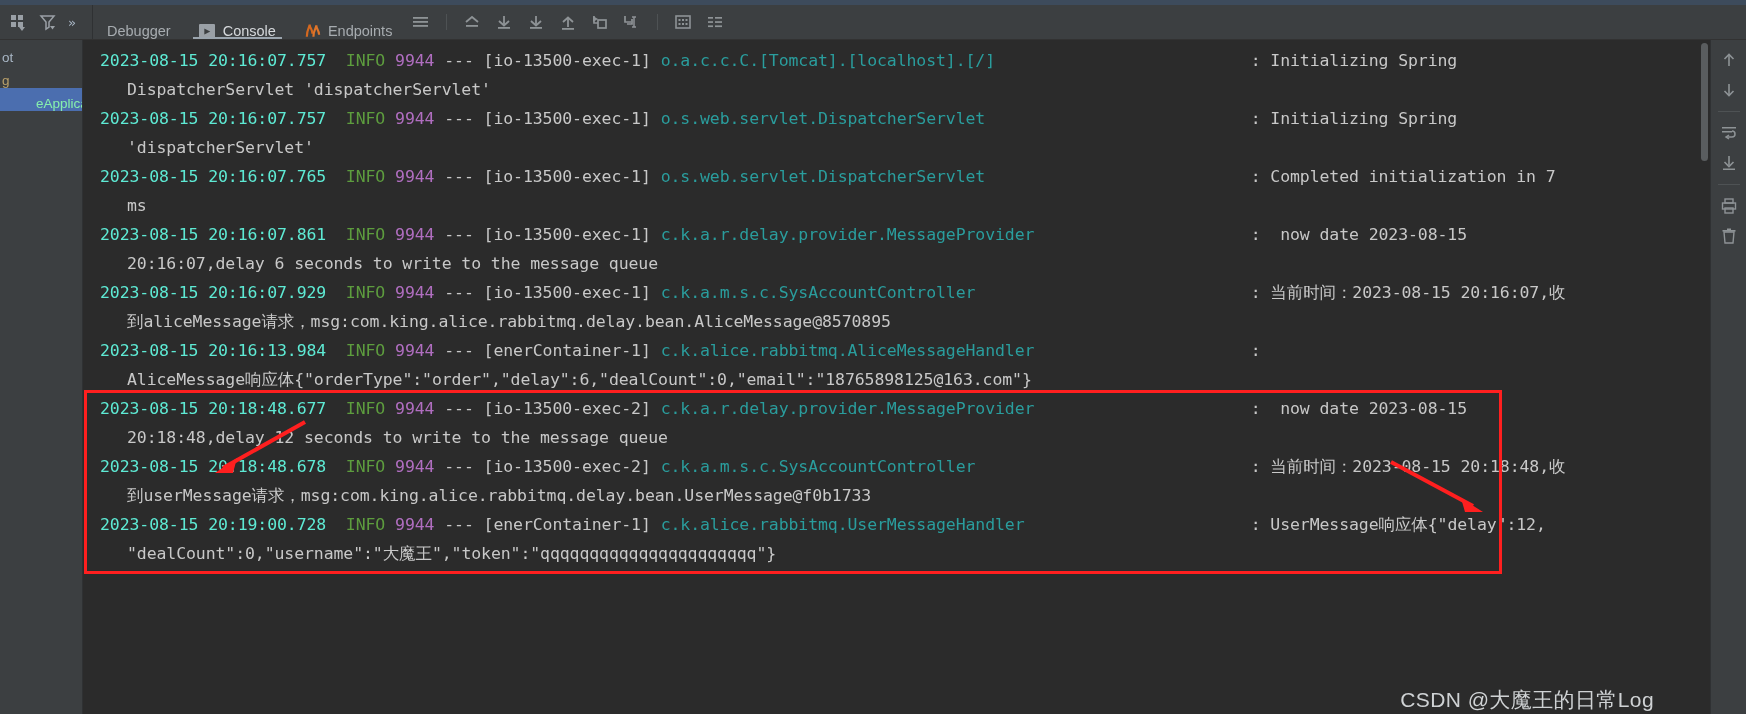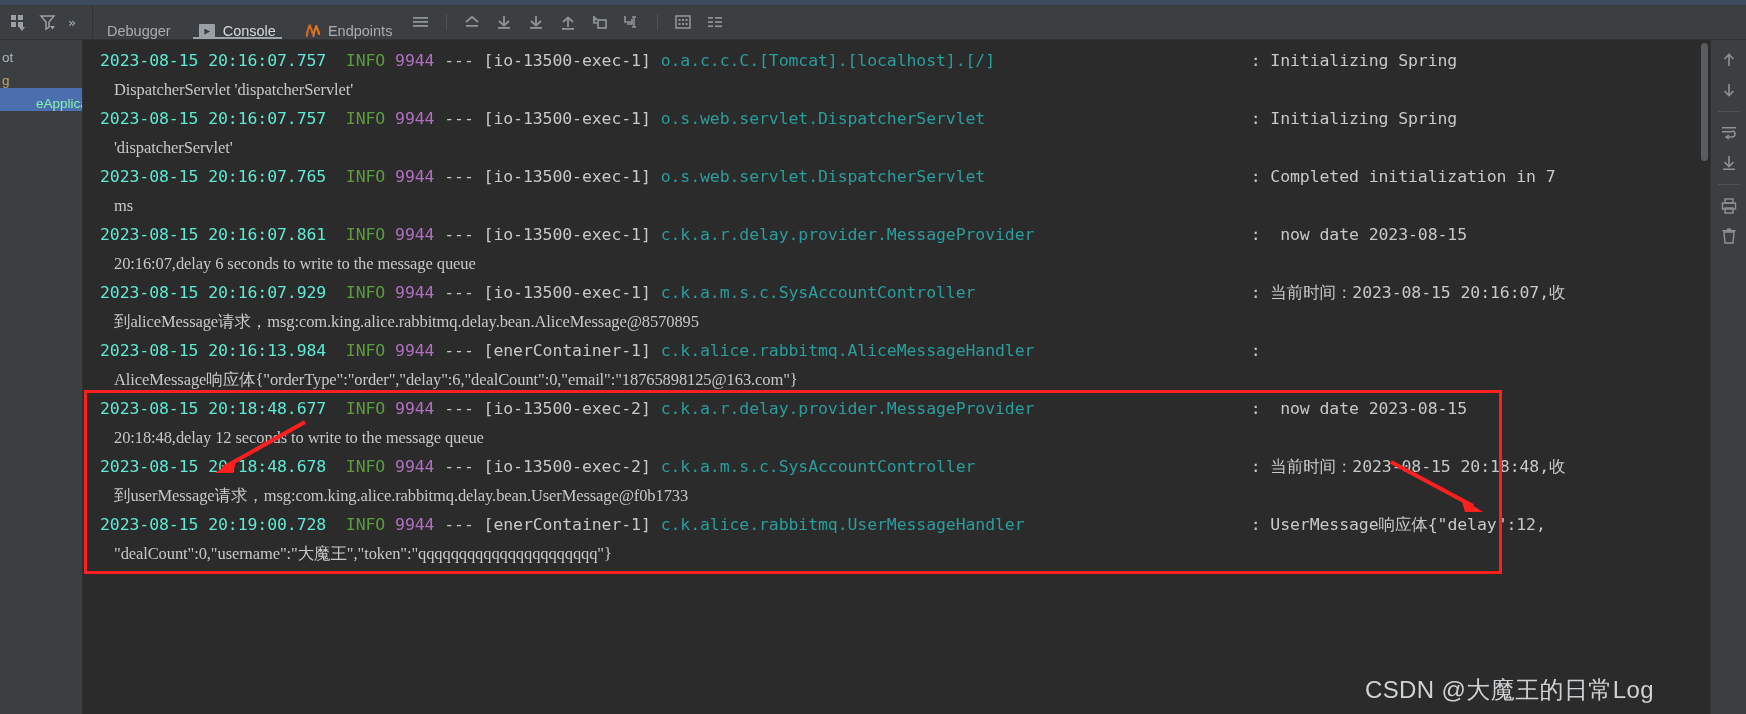--- a/index.html
+++ b/index.html
@@ -123,21 +123,21 @@
   }
   .line {
     font-family: "DejaVu Sans Mono", "Liberation Mono", monospace;
     font-size: 16.5px;
     line-height: 29px;
     color: #bbbbbb;
     white-space: pre;
     padding-left: 17px;
     letter-spacing: -0.1px;
   }
-  .cont { padding-left: 31px; font-family: Liberation Serif, serif; }
+  .cont { padding-left: 44px; }
   .ts  { color: #5eead4; margin-top: 8px; }
   .lvl { color: #5d9c3e; text-align: center; }
   .pid { color: #b06ec0; }
   .dash{ color: #c8c8c8; }
   .thr { color: #c8c8c8; }
   .cls { color: #2a9d9d; }
   .msg { color: #c8c8c8; }
 
   
   .redbox {
@@ -167,24 +167,24 @@
     position:absolute; right:0; top:0; width:11px; bottom:0;
     background: transparent;
   }
   .vthumb {
     position:absolute; right:2px; top:3px; width:7px; height:118px;
     background:#5a5d5f; border-radius:4px;
   }
 
   .watermark {
     position:absolute;
-    right: 56px; bottom: 8px;
+    right: 56px; bottom: 0;
     color:#cfd2d4;
     font-family:"Liberation Sans", sans-serif;
-    font-size: 24px;
+    font-size: 21px;
     letter-spacing: 0.4px;
   }
 </style>
 </head>
 <body>
 
 <div id="app">
 
   <div class="topbar">
 

